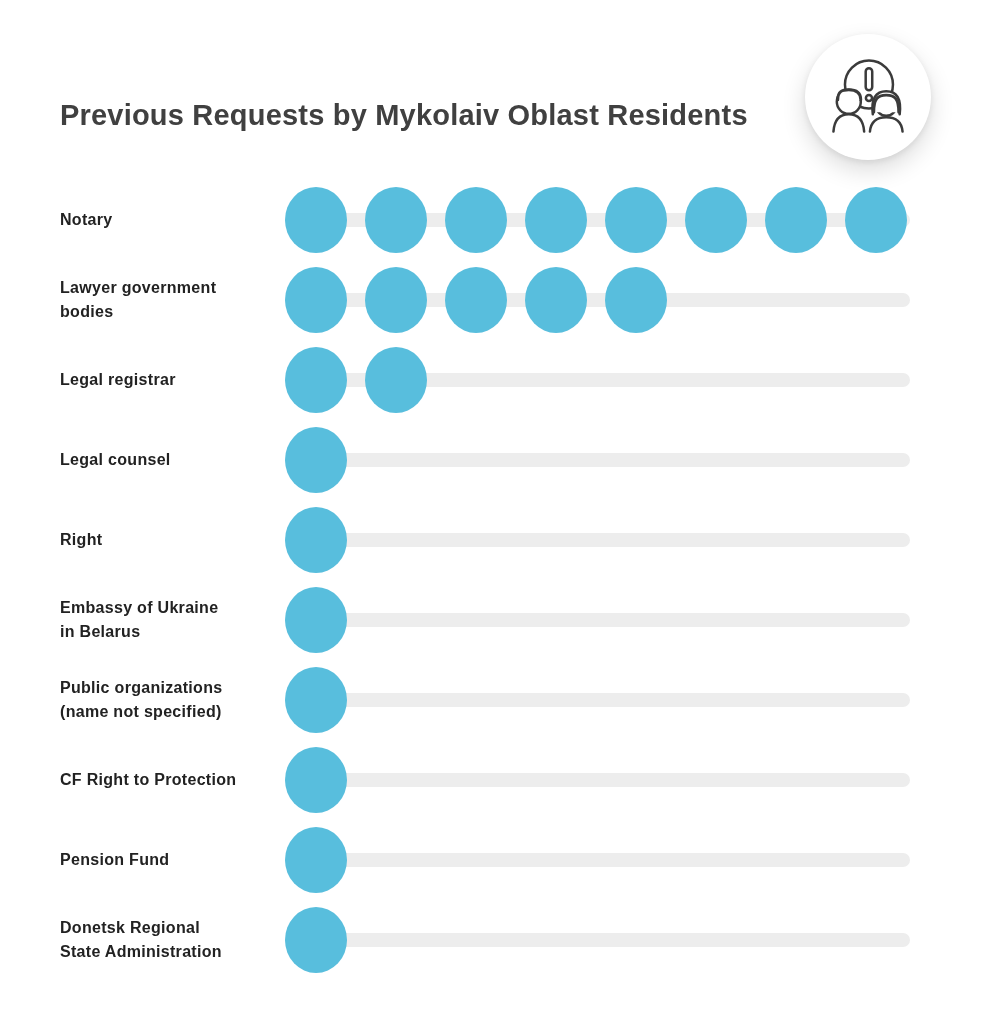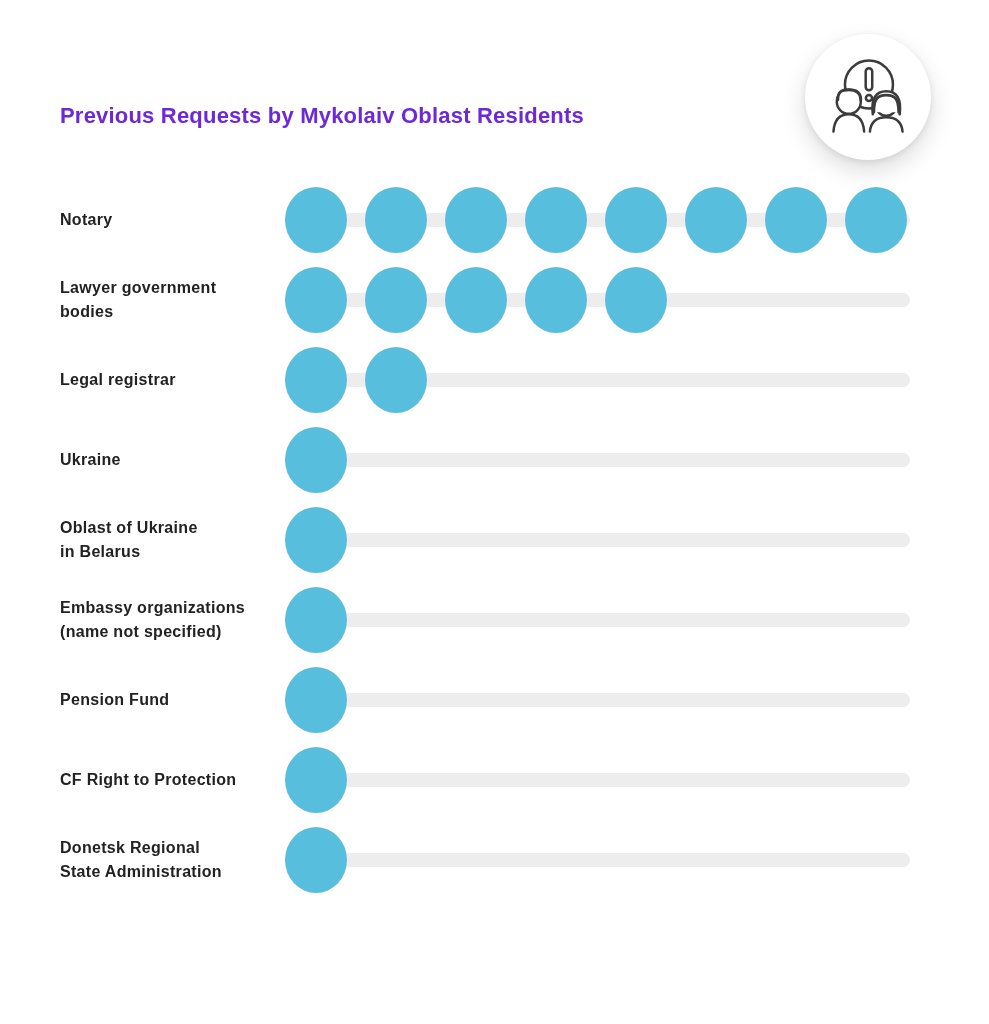--- a/index.html
+++ b/index.html
@@ -1,22 +1,22 @@
 <!DOCTYPE html>
 <html><head>
 <meta charset="utf-8">
 <style>
   html,body{margin:0;padding:0;}
   body{
     width:989px;height:1024px;position:relative;background:#ffffff;
     font-family:"Liberation Sans", sans-serif;overflow:hidden;
   }
   .title{
-    position:absolute;left:60px;top:88px;
-    font-size:22px;font-weight:700;color:#6d28d9;letter-spacing:.2px;
+    position:absolute;left:60px;top:80px;
+    font-size:29px;font-weight:700;color:#404040;letter-spacing:.2px;
   }
   .badge{
     position:absolute;left:805px;top:34px;width:126px;height:126px;
     background:#ffffff;border-radius:50%;
     box-shadow:0 10px 24px rgba(0,0,0,.14), 0 2px 6px rgba(0,0,0,.08);
     display:flex;align-items:center;justify-content:center;
   }
   .badge svg{width:96px;height:96px;}
   .rows{position:absolute;left:60px;top:180px;width:869px;}
   .row{display:flex;align-items:center;height:80px;}
@@ -87,51 +87,58 @@
     </div>
     <div class="row">
       <div class="row-label">Legal registrar</div>
       <div class="track-area">
         <div class="track"></div>
         <div class="dot" style="left: 0px;"></div>
         <div class="dot" style="left: 80px;"></div>
       </div>
     </div>
     <div class="row">
-      <div class="row-label">Ukraine</div>
+      <div class="row-label">Legal counsel</div>
       <div class="track-area">
         <div class="track"></div>
         <div class="dot" style="left: 0px;"></div>
       </div>
     </div>
     <div class="row">
-      <div class="row-label">Oblast of Ukraine
+      <div class="row-label">Right</div>
+      <div class="track-area">
+        <div class="track"></div>
+        <div class="dot" style="left: 0px;"></div>
+      </div>
+    </div>
+    <div class="row">
+      <div class="row-label">Embassy of Ukraine
 in Belarus</div>
       <div class="track-area">
         <div class="track"></div>
         <div class="dot" style="left: 0px;"></div>
       </div>
     </div>
     <div class="row">
-      <div class="row-label">Embassy organizations
+      <div class="row-label">Public organizations
 (name not specified)</div>
       <div class="track-area">
         <div class="track"></div>
         <div class="dot" style="left: 0px;"></div>
       </div>
     </div>
     <div class="row">
-      <div class="row-label">Pension Fund</div>
+      <div class="row-label">CF Right to Protection</div>
       <div class="track-area">
         <div class="track"></div>
         <div class="dot" style="left: 0px;"></div>
       </div>
     </div>
     <div class="row">
-      <div class="row-label">CF Right to Protection</div>
+      <div class="row-label">Pension Fund</div>
       <div class="track-area">
         <div class="track"></div>
         <div class="dot" style="left: 0px;"></div>
       </div>
     </div>
     <div class="row">
       <div class="row-label">Donetsk Regional
 State Administration</div>
       <div class="track-area">
         <div class="track"></div>

